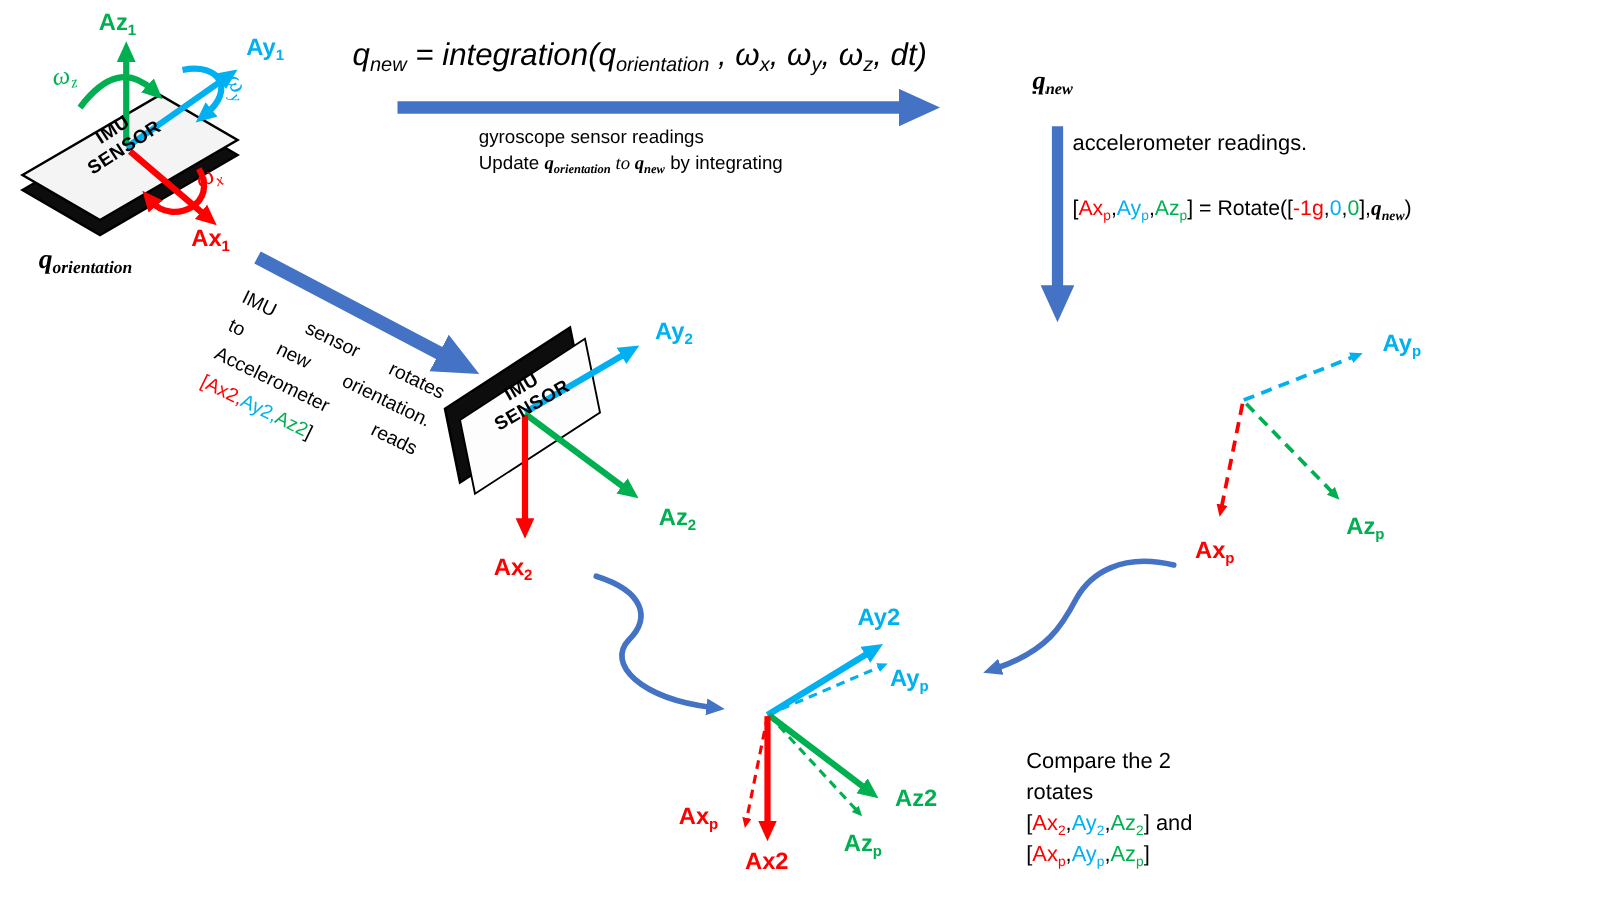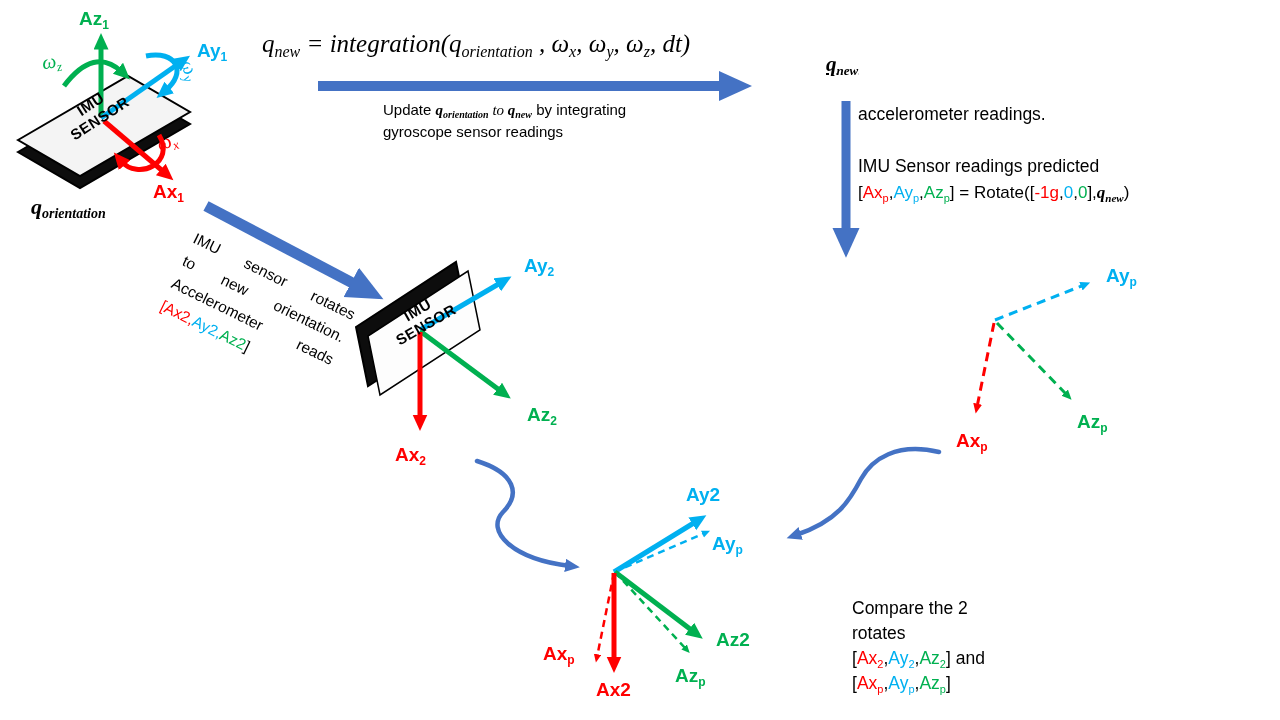--- a/index.html
+++ b/index.html
@@ -5,38 +5,38 @@
   html,body{margin:0;padding:0;background:#fff;}
   #canvas{position:relative;width:1280px;height:720px;background:#ffffff;overflow:hidden;
           font-family:"Liberation Sans",sans-serif;color:#000;}
   svg{position:absolute;left:0;top:0;}
   .c-red{color:#ff0000}.c-green{color:#00b050}.c-cyan{color:#00b0f0}
   sub{line-height:0;}
   .lbl{position:absolute;font-size:19px;white-space:nowrap;font-weight:bold;}
   .lbl sub{font-size:12px;vertical-align:-4px;}
   .math{font-family:"Liberation Serif",serif;font-style:italic;}
   .mq{font-family:"Liberation Serif",serif;font-style:italic;font-weight:700;}
-  .eq{position:absolute;left:262px;top:30px;font-size:25px;white-space:nowrap;
-      font-family:Liberation Serif, serif;font-style:italic;}
+  .eq{position:absolute;left:282px;top:30px;font-size:25px;white-space:nowrap;
+      font-family:Liberation Sans, sans-serif;font-style:italic;}
   .eq sub{font-size:16px;vertical-align:-5px;}
   .cap{position:absolute;left:383px;top:99px;font-size:15px;line-height:21px;}
   .cap sub{font-size:10px;vertical-align:-3px;}
   .qo{position:absolute;left:31px;top:194px;font-size:22px;white-space:nowrap;}
   .qo sub{font-size:14px;vertical-align:-4px;}
   .qn{position:absolute;left:826px;top:52px;font-size:21px;white-space:nowrap;text-decoration:underline;}
   .qn sub{font-size:13px;vertical-align:-4px;}
   .rblock{position:absolute;left:858px;top:101px;width:376px;font-size:17.5px;line-height:26px;}
   .just{text-align:justify;text-align-last:justify;}
   .fline{font-size:17px;white-space:nowrap;margin-top:1px;}
   .fline sub{font-size:11px;vertical-align:-4px;}
   .gap{height:26px;}
   .rot{position:absolute;left:200px;top:226px;width:178px;font-size:15.5px;line-height:25px;
        transform:rotate(26deg);transform-origin:top left;}
   .rot .jl{text-align:justify;text-align-last:justify;}
-  .cmp{position:absolute;left:821px;top:596px;font-size:17.5px;line-height:25px;margin-left:31px;}
+  .cmp{position:absolute;left:821px;top:596px;font-size:17.5px;line-height:25px;}
   .cmp sub{font-size:11px;vertical-align:-4px;}
   .board{position:absolute;text-align:center;font-weight:700;font-size:15px;line-height:17px;letter-spacing:.5px;}
   .wlbl{position:absolute;font-family:"Liberation Serif",serif;font-style:italic;font-size:20px;white-space:nowrap;}
   .wlbl sub{font-size:13px;vertical-align:-4px;}
   .big{font-size:19px;}
 </style>
 </head>
 <body>
 
 <div id="canvas">
@@ -97,42 +97,41 @@
   <div class="board" style="left:40px;top:94px;width:110px;transform:rotate(-33deg);">
     <div>IMU</div>
     <div>SENSOR</div>
   </div>
   <div class="board" style="left:374px;top:300px;width:95px;transform:rotate(-30deg);">
     <div>IMU</div>
     <div>SENSOR</div>
   </div>
 
   <span class="lbl c-green" style="left:79px;top:8px"><span>Az</span><sub>1</sub></span>
-  <span class="lbl c-cyan" style="left:197px;top:40px"><span>Ay</span><sub>1</sub></span>
+  <span class="lbl c-cyan" style="left:197px;top:28px"><span>Ay</span><sub>1</sub></span>
   <span class="lbl c-red" style="left:153px;top:181px"><span>Ax</span><sub>1</sub></span>
 
   <span class="wlbl c-green" style="left:42px;top:50px;transform:rotate(-8deg)"><span>ω</span><sub>z</sub></span>
   <span class="wlbl c-cyan" style="left:180px;top:58px;transform:rotate(62deg)"><span>ω</span><sub>y</sub></span>
   <span class="wlbl c-red" style="left:157px;top:130px;transform:rotate(-20deg)"><span>ω</span><sub>x</sub></span>
 
   <span class="qo mq"><span>q</span><sub>orientation</sub></span>
 
   <div class="eq"><span>q</span><sub>new</sub><span> = integration(q</span><sub>orientation</sub><span> , ω</span><sub>x</sub><span>, ω</span><sub>y</sub><span>, ω</span><sub>z</sub><span>, dt)</span></div>
 
   <div class="cap">
+    <div>gyroscope sensor readings</div>
     <div><span>Update </span><b class="mq"><span>q</span><sub>orientation</sub></b><i class="math"> to </i><b class="mq"><span>q</span><sub>new</sub></b><span> by integrating</span></div>
-    <div>gyroscope sensor readings</div>
   </div>
 
   <span class="qn mq"><span>q</span><sub>new</sub></span>
 
   <div class="rblock">
     <div>accelerometer readings.</div>
     <div class="gap"></div>
-    <div>IMU Sensor readings predicted</div>
     <div class="fline"><span>[</span><span class="c-red"><span>Ax</span><sub>p</sub></span><span>,</span><span class="c-cyan"><span>Ay</span><sub>p</sub></span><span>,</span><span class="c-green"><span>Az</span><sub>p</sub></span><span>] = Rotate([</span><span class="c-red">-1g</span><span>,</span><span class="c-cyan">0</span><span>,</span><span class="c-green">0</span><span>],</span><b class="mq"><span>q</span><sub>new</sub></b><span>)</span></div>
   </div>
 
   <div class="rot">
     <div class="jl">IMU sensor rotates</div>
     <div class="jl">to new orientation.</div>
     <div class="jl">Accelerometer reads</div>
     <div><span class="c-red">[Ax2,</span><span class="c-cyan">Ay2,</span><span class="c-green">Az2</span><span>]</span></div>
   </div>
 

